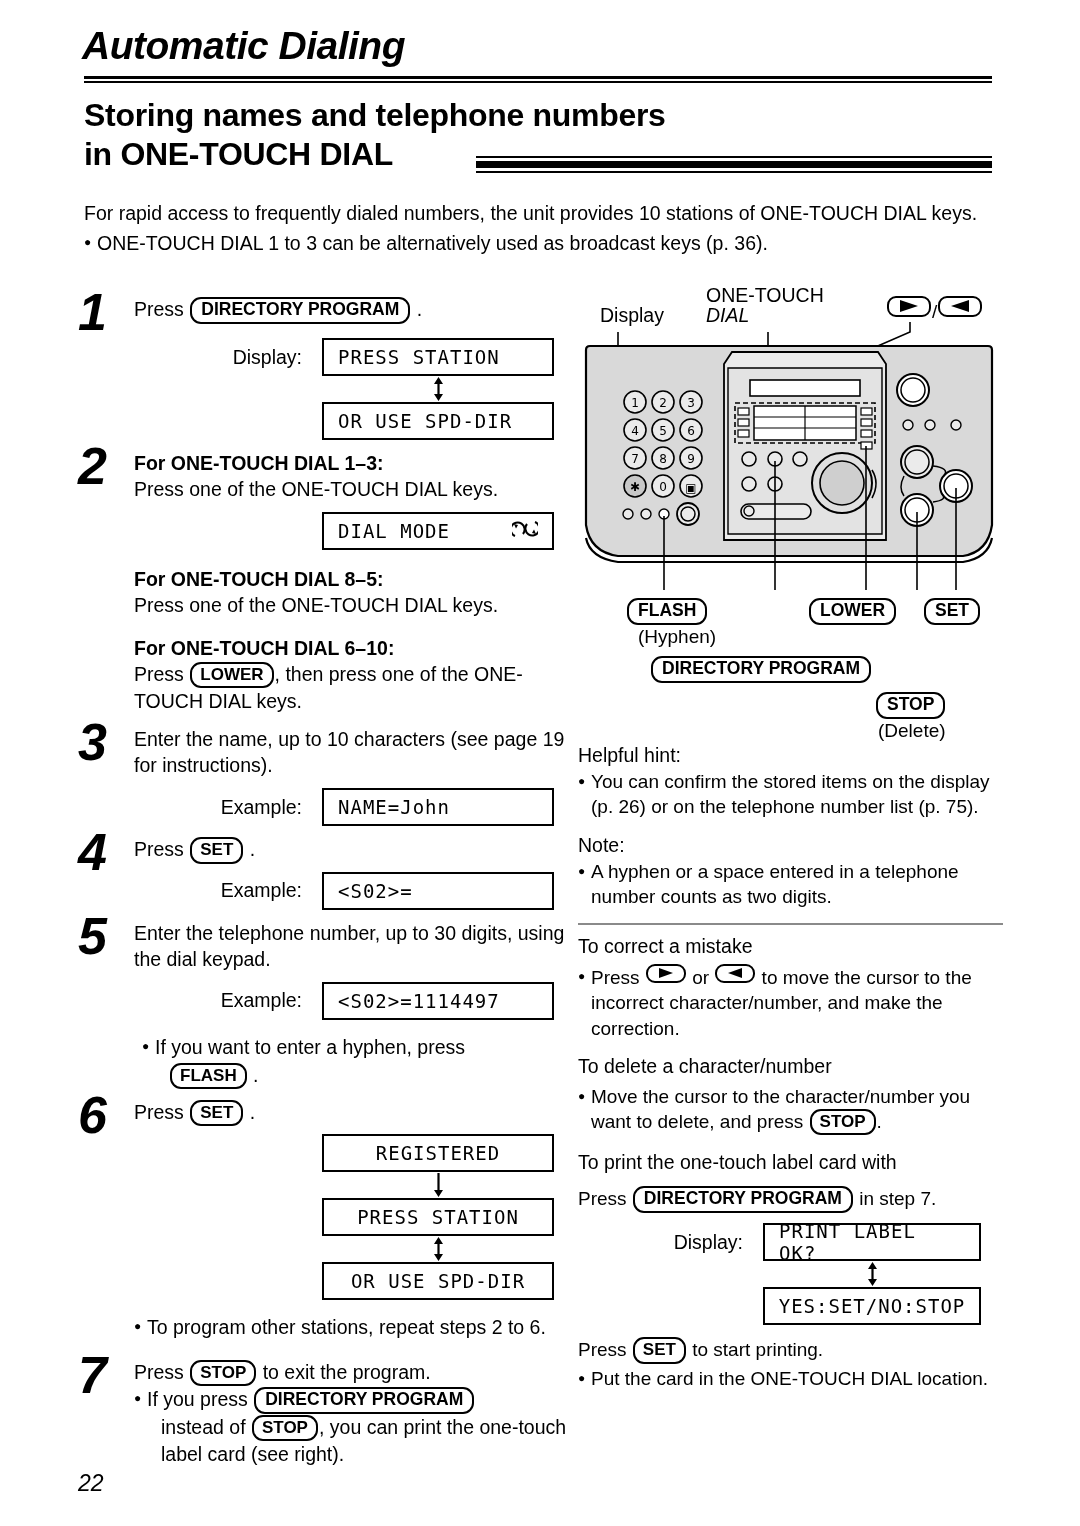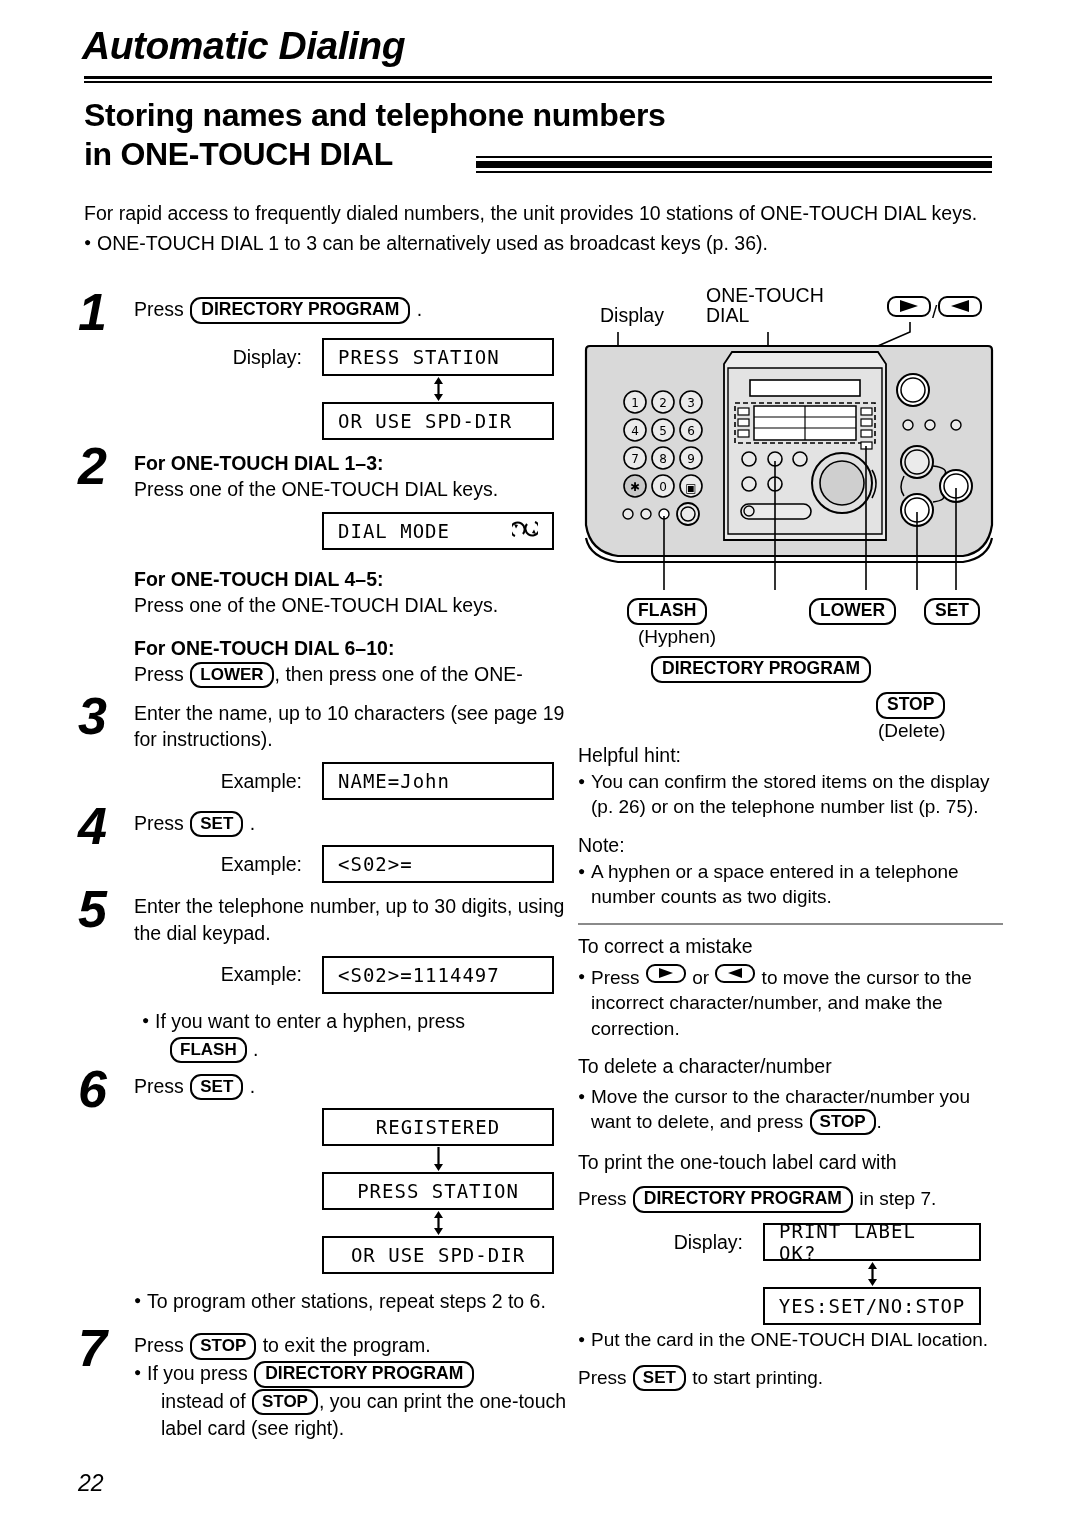--- a/index.html
+++ b/index.html
@@ -195,29 +195,30 @@
             <path d="M2 5 l4 1 l-2 3.6 z" fill="#000"></path>
             <path d="M23 3 A7 7 0 1 1 15 5" fill="none" stroke="#000" stroke-width="2.1"></path>
             <path d="M24 15 l-4 -1 l2 -3.6 z" fill="#000"></path>
           </svg>
         </span>
       </div>
     </div>
 
 
     <div class="step-body" style="margin-left:56px;margin-top:16px;">
-      <div class="bold-line">For ONE-TOUCH DIAL 4–5:</div>
+      <div class="bold-line">For ONE-TOUCH DIAL 8–5:</div>
       <div>Press one of the ONE-TOUCH DIAL keys.</div>
     </div>
 
     <div class="step-body" style="margin-left:56px;margin-top:16px;">
       <div class="bold-line">For ONE-TOUCH DIAL 6–10:</div>
       <div>
         <span>Press</span>
         <span class="key small">LOWER</span><span>, then press one of the ONE-</span>
+        <div>TOUCH DIAL keys.</div>
       </div>
     </div>
 
     <div class="step" style="margin-top:12px;">
       <div class="step-num">3</div>
       <div class="step-body">Enter the name, up to 10 characters (see page 19 for instructions).</div>
     </div>
 
     <div class="lcd-row" style="margin-top:10px;">
       <div class="lcd-label" style="width:244px;">Example:</div>
@@ -312,21 +313,21 @@
         </div>
       </div>
     </div>
   </div>
 
   <div class="col-right">
 
     <div class="device-wrap">
       <div class="callout-lbl" style="left:22px; top:14px;">Display</div>
       <div class="callout-lbl" style="left:128px; top:-6px;">ONE-TOUCH</div>
-      <div class="callout-lbl" style="left:128px; top:14px;">DIAL</div>
+      <div class="callout-lbl" style="left:128px; top:14px;font-style:italic;">DIAL</div>
 
       <div style="position:absolute; left:308px; top:6px;">
         <span class="key arrow">
           <svg width="26" height="14" viewBox="0 0 26 14">
               <path d="M4 1 L22 7 L4 13 Z" fill="#000"></path>
             </svg>
         </span><span style="font-size:19px;">/</span><span class="key arrow">
           <svg width="26" height="14" viewBox="0 0 26 14">
               <path d="M22 1 L4 7 L22 13 Z" fill="#000"></path>
             </svg>
@@ -501,23 +502,23 @@
           <svg width="13" height="24" viewBox="0 0 13 24" aria-hidden="true">
             <path d="M6.5 0 L11 7 H2 Z M6.5 24 L2 17 H11 Z M5.4 5 h2.2 v14 h-2.2 z" fill="#000"></path>
           </svg>
         </div>
       </div>
       <div class="lcd-row">
         <div style="width:185px;"></div>
         <div class="lcd center" style="width:218px;">YES:SET/NO:STOP</div>
       </div>
 
-      <div class="note-p bl">Put the card in the ONE-TOUCH DIAL location.</div>
       <div class="note-p" style="margin-top:12px;">
         <span>Press</span>
         <span class="key small">SET</span>
         <span>to start printing.</span>
       </div>
+      <div class="note-p bl">Put the card in the ONE-TOUCH DIAL location.</div>
     </div>
   </div>
 
   <div class="pagenum">22</div>
 </div>
 
 </body></html>

